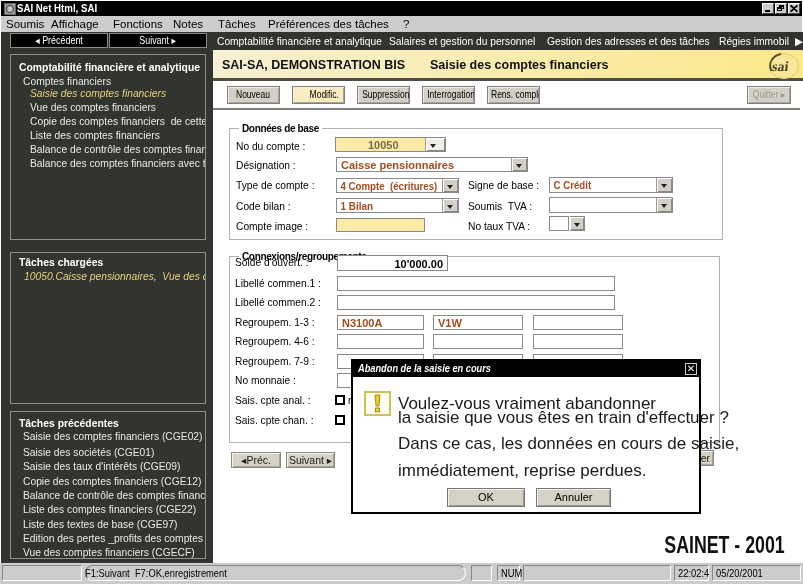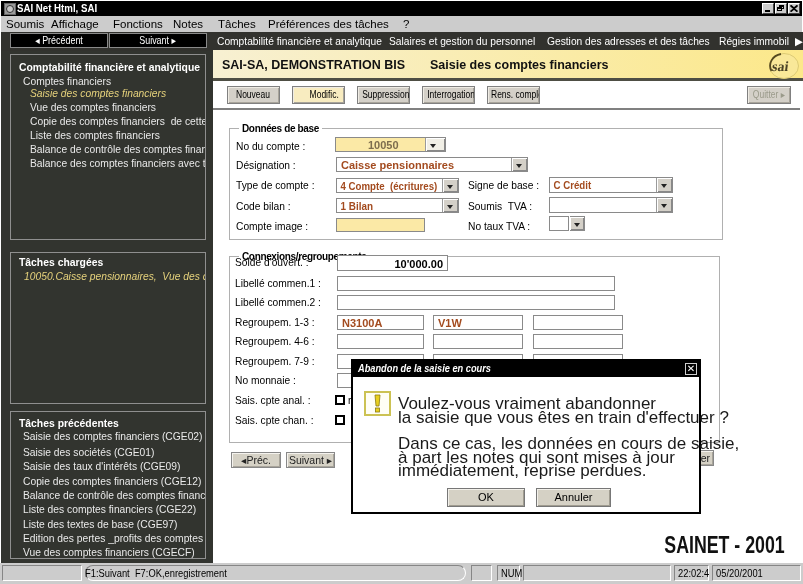--- a/index.html
+++ b/index.html
@@ -245,21 +245,20 @@
   <div id="dlgx">✕</div>
   <div id="dlgicon">
     <svg width="23" height="21" viewBox="0 0 23 21">
       <path d="M9 2 L14 2 L13 13 L10 13 Z" fill="#e8cf1e" stroke="#8a7a10" stroke-width="0.8"></path>
       <rect x="9.5" y="15" width="4" height="4" fill="#e8cf1e" stroke="#8a7a10" stroke-width="0.8"></rect>
     </svg>
   </div>
   <div class="dlgline" style="top:33px;">Voulez-vous vraiment abandonner</div>
   <div class="dlgline" style="top:46.5px;">la saisie que vous êtes en train d'effectuer ?</div>
   <div class="dlgline" style="top:73px;">Dans ce cas, les données en cours de saisie,</div>
-  <div class="dlgline" style="top:86.5px;">à part les notes qui sont mises à jour</div>
   <div class="dlgline" style="top:100px;">immédiatement, reprise perdues.</div>
   <div class="dlgbtn" style="left:94px; width:78px;">OK</div>
   <div class="dlgbtn" style="left:183px; width:75px;">Annuler</div>
 </div>
 
 <div class="abs" id="statusbar">
   <div class="sp" style="left:2px; width:80px;"></div>
   <div class="sp" style="left:85px; width:381px; padding-left:0;border-radius:8px;"><span style="margin-left:-1px;">F1:Suivant&nbsp;&nbsp;F7:OK,enregistrement</span></div>
   <div class="sp" style="left:471px; width:21px;"></div>
   <div class="sp" style="left:497px; width:23px;"><span>NUM</span></div>

